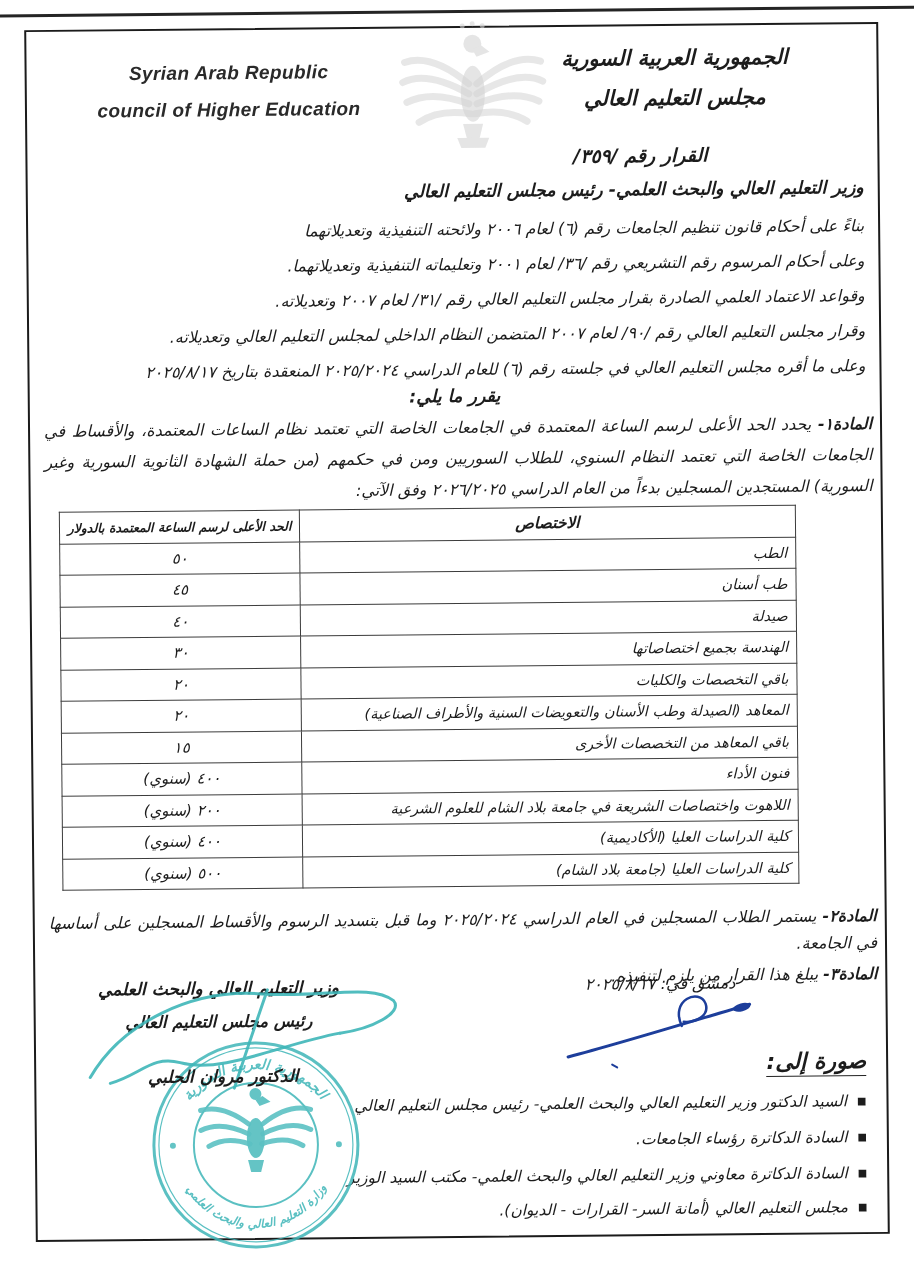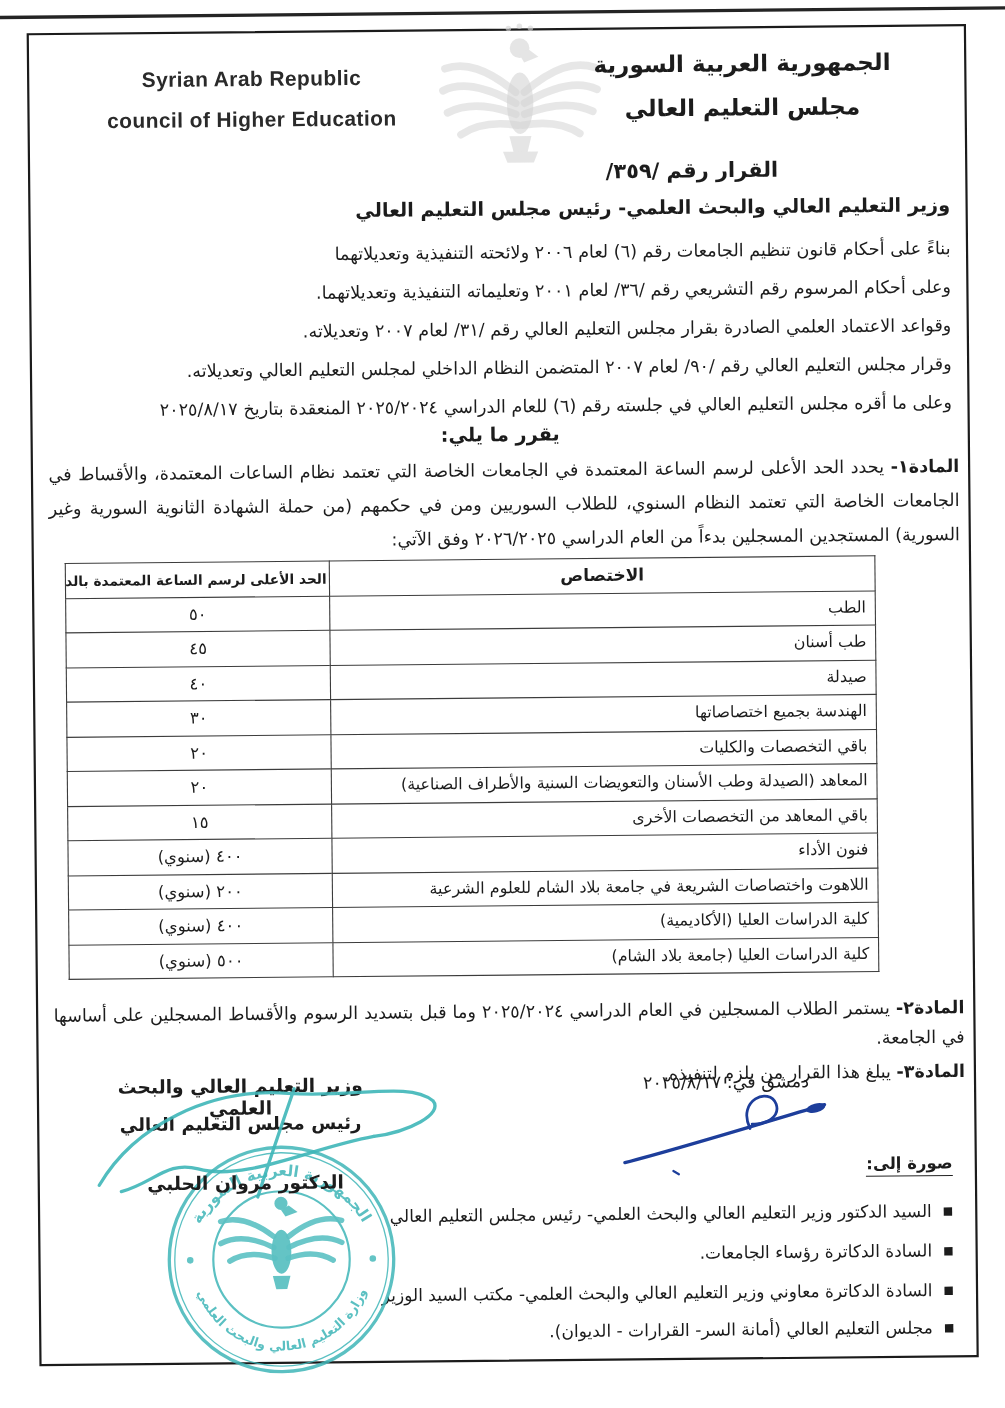--- a/index.html
+++ b/index.html
@@ -1,21 +1,21 @@
 <!DOCTYPE html>
 <html lang="ar" style="--paper: #ffffff; --ink: #1c1c1c; --stamp-teal: #3fb6b8; --pen-blue: #1d3e9b; --wm-gray: #d4d4d4;"><head>
 <meta charset="utf-8">
 <style>
   :root{
     --paper:#ffffff; --ink:#1c1c1c; --stamp-teal:#3fb6b8; --pen-blue:#1d3e9b; --wm-gray:#d4d4d4;
   }
   *{margin:0;padding:0;box-sizing:border-box;}
   html,body{width:914px;height:1280px;overflow:hidden;background:var(--paper);}
   body{font-family:"DejaVu Sans",sans-serif;color:var(--ink);}
-  .scan{position:relative;width:914px;height:1280px;background:var(--paper);overflow:hidden;}
+  .scan{position:relative;width:914px;height:1280px;background:var(--paper);overflow:hidden;font-style:italic;}
   .scan-top-line{position:absolute;left:-10px;top:10px;width:940px;height:3px;background:#242424;transform:rotate(-0.55deg);}
   .frame{position:absolute;left:30px;top:26px;width:854px;height:1212px;border:2.5px solid #1b1b1b;transform:rotate(-0.55deg);transform-origin:50% 50%;background:transparent;}
   .abs{position:absolute;}
 
   .header-en{left:52px;top:24px;width:300px;text-align:center;font-family:"Liberation Sans",sans-serif;font-weight:bold;font-size:19px;line-height:37px;color:#2a2a2a;letter-spacing:.4px;}
   .header-ar{right:52px;top:12px;width:300px;text-align:center;direction:rtl;font-weight:bold;font-size:21px;line-height:40px;}
   .eagle-wm{left:366px;top:-10px;}
 
   .decision-no{right:170px;top:118px;font-weight:bold;font-size:19px;direction:rtl;}
   .authority{right:14px;top:153px;font-weight:bold;font-size:17.5px;direction:rtl;}
@@ -36,21 +36,21 @@
   .art2{top:878px;line-height:27px;}
   .art3{top:936px;line-height:27px;}
   .date-line{right:150px;top:948px;direction:rtl;font-size:16px;}
   .minister-title{left:58px;top:948px;width:250px;text-align:center;direction:rtl;font-weight:bold;font-size:17px;}
   .council-title{left:58px;top:982px;width:250px;text-align:center;direction:rtl;font-weight:bold;font-size:16.5px;}
   .minister-name{left:72px;top:1036px;width:230px;text-align:center;direction:rtl;font-weight:bold;font-size:17px;z-index:5;}
   .sig-teal{left:36px;top:948px;z-index:3;}
   .stamp{left:106px;top:1002px;z-index:2;opacity:.85;}
   .sig-pen{left:518px;top:962px;}
 
-  .copies-head{right:20px;top:1024px;direction:rtl;font-weight:bold;font-size:15px;border-bottom:1.5px solid #222;padding-bottom:2px;}
+  .copies-head{right:20px;top:1024px;direction:rtl;font-weight:bold;font-size:22px;border-bottom:1.5px solid #222;padding-bottom:2px;}
   .copy-item{right:20px;direction:rtl;font-size:15.5px;white-space:nowrap;}
   .copy-item .sq{font-size:10px;vertical-align:2px;margin-left:10px;}
 </style>
 </head>
 <body>
 
 <div class="scan">
   <div class="scan-top-line"></div>
 
   <div class="frame">

